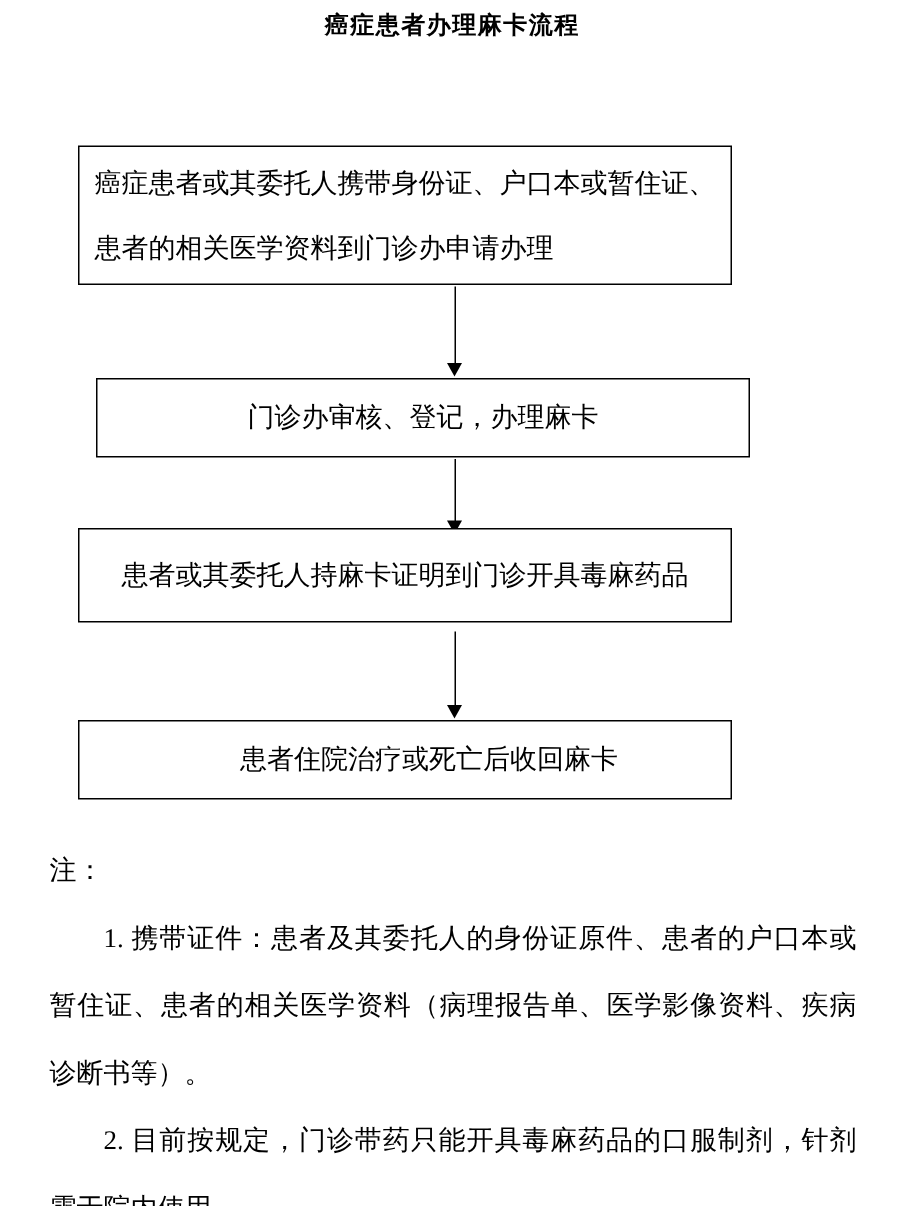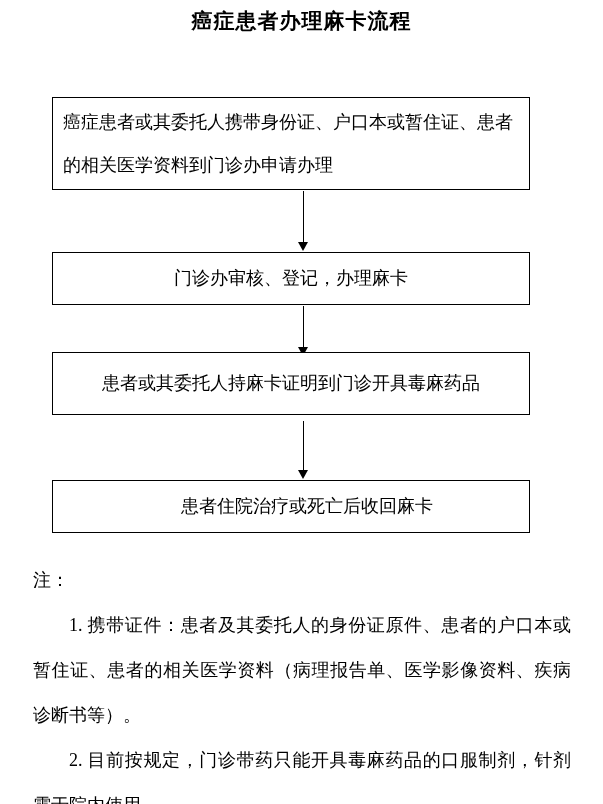--- a/index.html
+++ b/index.html
@@ -11,46 +11,46 @@
     color: #000000;
     font-family: "Liberation Serif", "DejaVu Serif", serif;
     overflow: hidden;
   }
   .title {
     position: absolute;
     top: 7px;
     left: 0;
     width: 100%;
     text-align: center;
-    font-size: 21px;
+    font-size: 16px;
     font-weight: bold;
     letter-spacing: 1px;
     margin: 0;
   }
   .flow-box {
     position: absolute;
     left: 52px;
-    width: 478px;
+    width: 436px;
     box-sizing: border-box;
     border: 1px solid #000000;
     background: #ffffff;
     display: flex;
     align-items: center;
     font-size: 18px;
     line-height: 43px;
   }
   .flow-box.first {
     top: 97px;
     height: 93px;
     padding: 0 10px;
     text-align: left;
     justify-content: flex-start;
   }
   .flow-box.centered { justify-content: center; text-align: center; }
-  .flow-box.second { top: 252px; height: 53px; }
+  .flow-box.second { top: 252px; height: 53px; margin-left: 12px; }
   .flow-box.third  { top: 352px; height: 63px; }
   .flow-box.fourth { top: 480px; height: 53px; padding-left: 32px; }
   .flow-arrow {
     position: absolute;
     left: 297px;
     width: 13px;
   }
   .flow-arrow .shaft {
     position: absolute;
     left: 6px;

